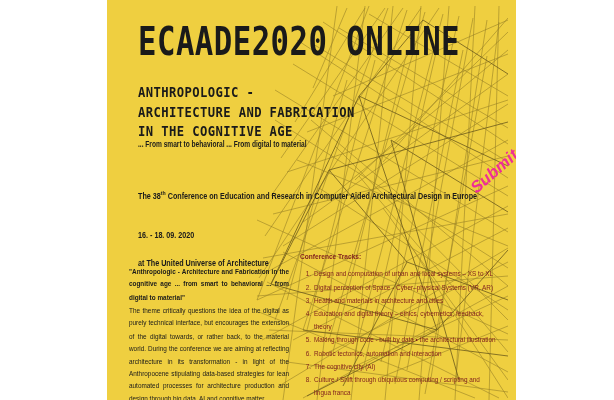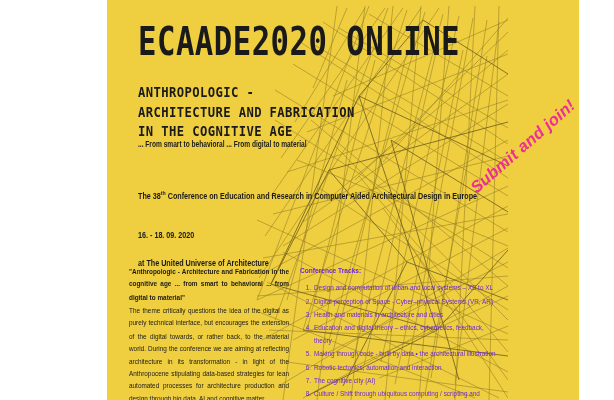--- a/index.html
+++ b/index.html
@@ -11,21 +11,21 @@
     width: 614px;
     height: 400px;
     overflow: hidden;
     font-family: "Liberation Sans", sans-serif;
   }
 
   #poster {
     position: absolute;
     left: 107px;
     top: 0;
-    width: 472px;
+    width: 409px;
     height: 400px;
     background: #efcf40;
     overflow: hidden;
   }
 
   
   #net {
     position: absolute;
     left: 0;
     top: 0;
@@ -142,23 +142,23 @@
     font-size: 6.4px;
     line-height: 10.4px;
     text-align: justify;
     transform: scaleY(1.2);
     transform-origin: left top;
   }
 
   #col-right {
     position: absolute;
     left: 193px;
-    top: 266px;
+    top: 252px;
     width: 196px;
-    color: #6d28d9;
+    color: #7f1d1d;
   }
   #tracks-title {
     font-size: 6.6px;
     font-weight: 700;
     transform: scaleY(1.2);
     transform-origin: left top;
     margin-bottom: 9px;
   }
   #tracks-list {
     list-style: none;

